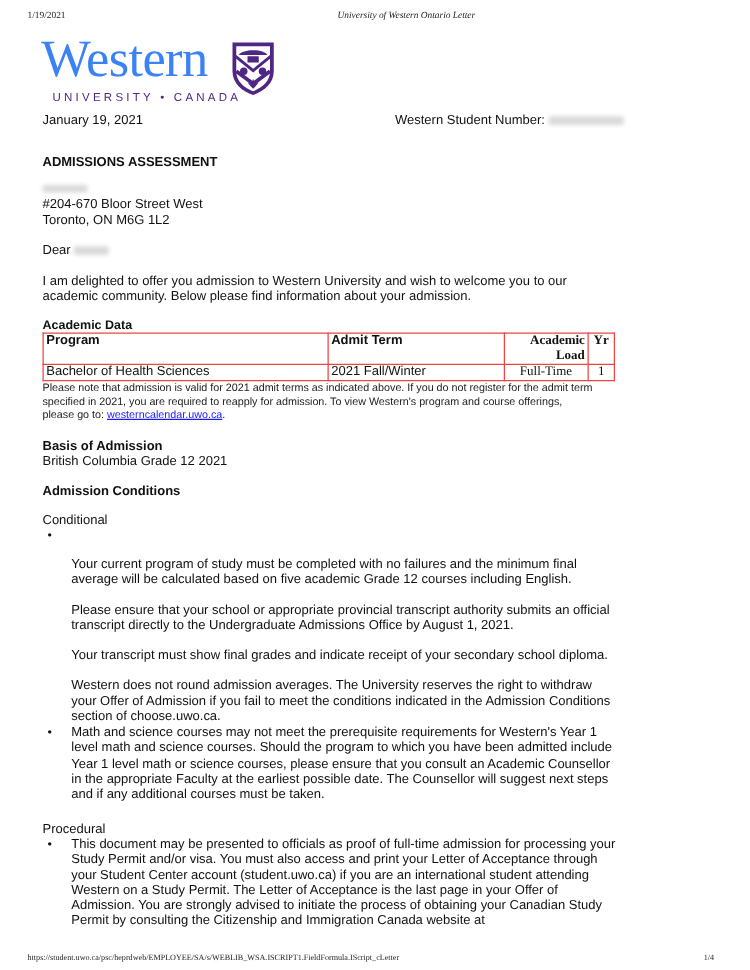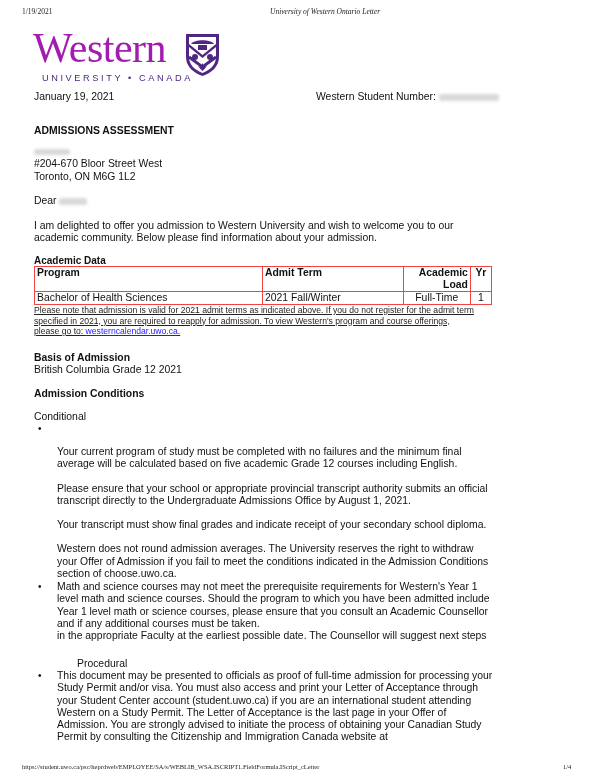--- a/index.html
+++ b/index.html
@@ -9,35 +9,35 @@
                font-family: "Liberation Serif", serif; font-size: 7.5px; color: #222; }
   .print-hdr .date { position: absolute; left: 22px; }
   .print-hdr .title { position: absolute; left: 270px; font-style: italic; }
   .print-ftr { position: absolute; top: 763px; left: 0; width: 600px; height: 12px;
                font-family: "Liberation Serif", serif; font-size: 6.5px; color: #222; }
   .print-ftr .url { position: absolute; left: 22px; }
   .print-ftr .page { position: absolute; left: 563px; }
 
   .logo { position: absolute; left: 33px; top: 30px; width: 190px; height: 56px; }
   .logo .word { position: absolute; left: 0; top: -6px; font-family: "Liberation Serif", serif;
-                font-size: 42px; color: #a21caf; letter-spacing: -0.5px; line-height: 48px; }
+                font-size: 42px; color: #3b82f6; letter-spacing: -0.5px; line-height: 48px; }
   .logo .sub { position: absolute; left: 9px; top: 43px; font-family: "Liberation Sans", sans-serif;
                font-size: 9.2px; color: #4f2683; letter-spacing: 2.6px; }
   .logo .crest { position: absolute; left: 152px; top: 3px; width: 35px; height: 44px; }
   .abs { position: absolute; }
   .bold { font-weight: bold; }
   .blur { display: inline-block; background: #d9d9d9; filter: blur(1.5px); height: 7px; vertical-align: middle; border-radius: 2px; }
 
   table.acad { position: absolute; left: 34px; top: 266px; width: 458px; border-collapse: collapse;
                font-size: 10.4px; line-height: 12px; }
   table.acad td, table.acad th { border: 1px solid #ef4444; padding: 0 2px; font-weight: normal; }
   table.acad th { font-weight: bold; text-align: left; vertical-align: top; }
-  table.acad th.center, table.acad td.center { text-align: center; }
+  table.acad th.center, table.acad td.center { text-align: center; font-family: Liberation Serif, serif; }
 
-  .note { position: absolute; left: 34px; top: 305px; width: 470px; font-size: 8.6px; line-height: 10.6px; color: #222; text-decoration: underline; }
+  .note { position: absolute; left: 34px; top: 305px; width: 470px; font-size: 8.6px; line-height: 10.6px; color: #222; }
   .note a { color: #1a1aff; text-decoration: underline; }
 
   .bullet { position: absolute; left: 38px; font-size: 10px; }
   .para { position: absolute; left: 57px; width: 450px; font-size: 10.4px; line-height: 12.3px; }
 </style>
 </head>
 <body>
 
 <div class="print-hdr">
   <span class="date">1/19/2021</span>
@@ -131,25 +131,25 @@
   <div>Western does not round admission averages. The University reserves the right to withdraw</div>
   <div>your Offer of Admission if you fail to meet the conditions indicated in the Admission Conditions</div>
   <div>section of choose.uwo.ca.</div>
 </div>
 
 <span class="bullet" style="top:581px;">•</span>
 <div class="para" style="top:581px;">
   <div>Math and science courses may not meet the prerequisite requirements for Western's Year 1</div>
   <div>level math and science courses. Should the program to which you have been admitted include</div>
   <div>Year 1 level math or science courses, please ensure that you consult an Academic Counsellor</div>
+  <div>in the appropriate Faculty at the earliest possible date. The Counsellor will suggest next steps</div>
   <div>and if any additional courses must be taken.</div>
-  <div>in the appropriate Faculty at the earliest possible date. The Counsellor will suggest next steps</div>
 </div>
 
-<div class="abs" style="left:34px; top:658px; font-size:10.4px;margin-left:43px;">Procedural</div>
+<div class="abs" style="left:34px; top:658px; font-size:10.4px;">Procedural</div>
 <span class="bullet" style="top:670px;">•</span>
 <div class="para" style="top:670px;">
   <div>This document may be presented to officials as proof of full-time admission for processing your</div>
   <div>Study Permit and/or visa. You must also access and print your Letter of Acceptance through</div>
   <div>your Student Center account (student.uwo.ca) if you are an international student attending</div>
   <div>Western on a Study Permit. The Letter of Acceptance is the last page in your Offer of</div>
   <div>Admission. You are strongly advised to initiate the process of obtaining your Canadian Study</div>
   <div>Permit by consulting the Citizenship and Immigration Canada website at</div>
 </div>
 

